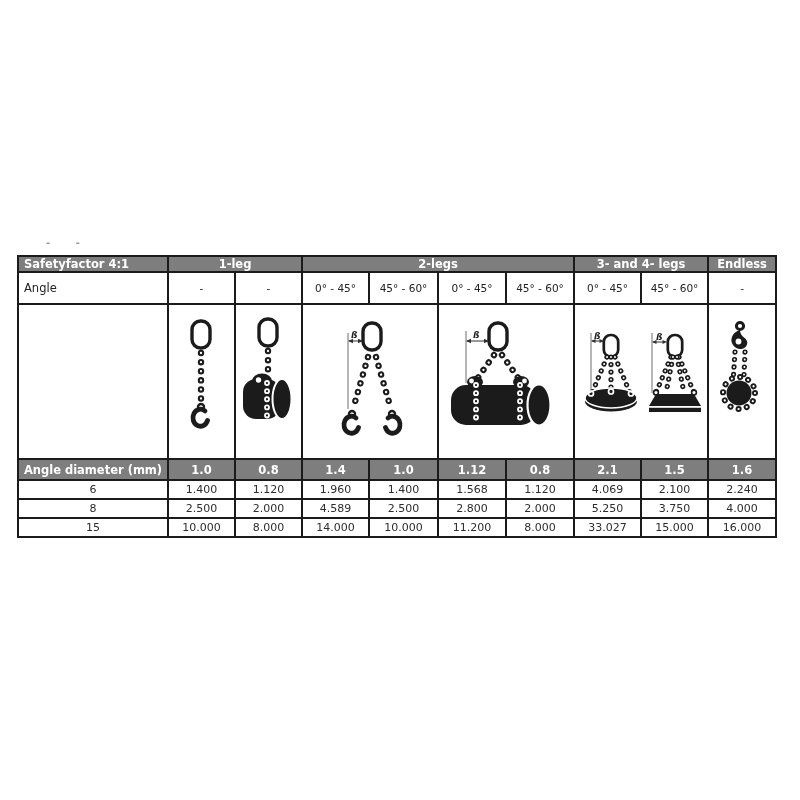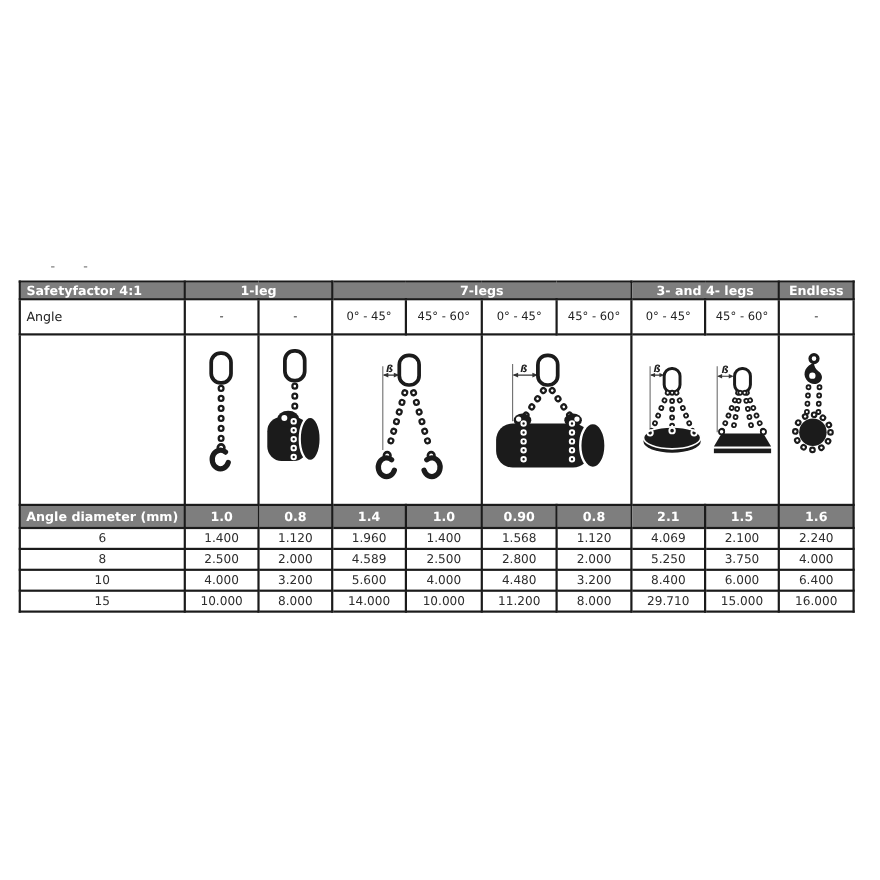--- a/index.html
+++ b/index.html
@@ -68,21 +68,21 @@
     <col style="width:68px">
         <col style="width:67px">
         <col style="width:67px">
     <col style="width:68px">
   </colgroup>
 
   <tbody>
         <tr class="hdr">
     <td class="left">Safetyfactor 4:1</td>
     <td colspan="2">1-leg</td>
-    <td colspan="4">7-legs</td>
+    <td colspan="4">2-legs</td>
     <td colspan="2">3- and 4- legs</td>
     <td>Endless</td>
   </tr>
 
   <tr class="ang">
     <td class="left">Angle</td>
     <td>-</td>
     <td>-</td>
     <td>0° - 45°</td>
     <td>45° - 60°</td>
@@ -218,21 +218,21 @@
       </svg>
     </td>
   </tr>
 
   <tr class="fct">
     <td>Angle diameter (mm)</td>
     <td>1.0</td>
     <td>0.8</td>
     <td>1.4</td>
     <td>1.0</td>
-    <td>0.90</td>
+    <td>1.12</td>
     <td>0.8</td>
     <td>2.1</td>
     <td>1.5</td>
     <td>1.6</td>
   </tr>
 
   <tr class="dat">
     <td>6</td>
     <td>1.400</td>
     <td>1.120</td>
@@ -250,38 +250,26 @@
     <td>2.000</td>
     <td>4.589</td>
     <td>2.500</td>
     <td>2.800</td>
     <td>2.000</td>
     <td>5.250</td>
     <td>3.750</td>
     <td>4.000</td>
   </tr>
   <tr class="dat">
-    <td>10</td>
-    <td>4.000</td>
-    <td>3.200</td>
-    <td>5.600</td>
-    <td>4.000</td>
-    <td>4.480</td>
-    <td>3.200</td>
-    <td>8.400</td>
-    <td>6.000</td>
-    <td>6.400</td>
-  </tr>
-  <tr class="dat">
     <td>15</td>
     <td>10.000</td>
     <td>8.000</td>
     <td>14.000</td>
     <td>10.000</td>
     <td>11.200</td>
     <td>8.000</td>
-    <td>29.710</td>
+    <td>33.027</td>
     <td>15.000</td>
     <td>16.000</td>
   </tr>
 </tbody>
     </table>
 </div>
 
 </body></html>

